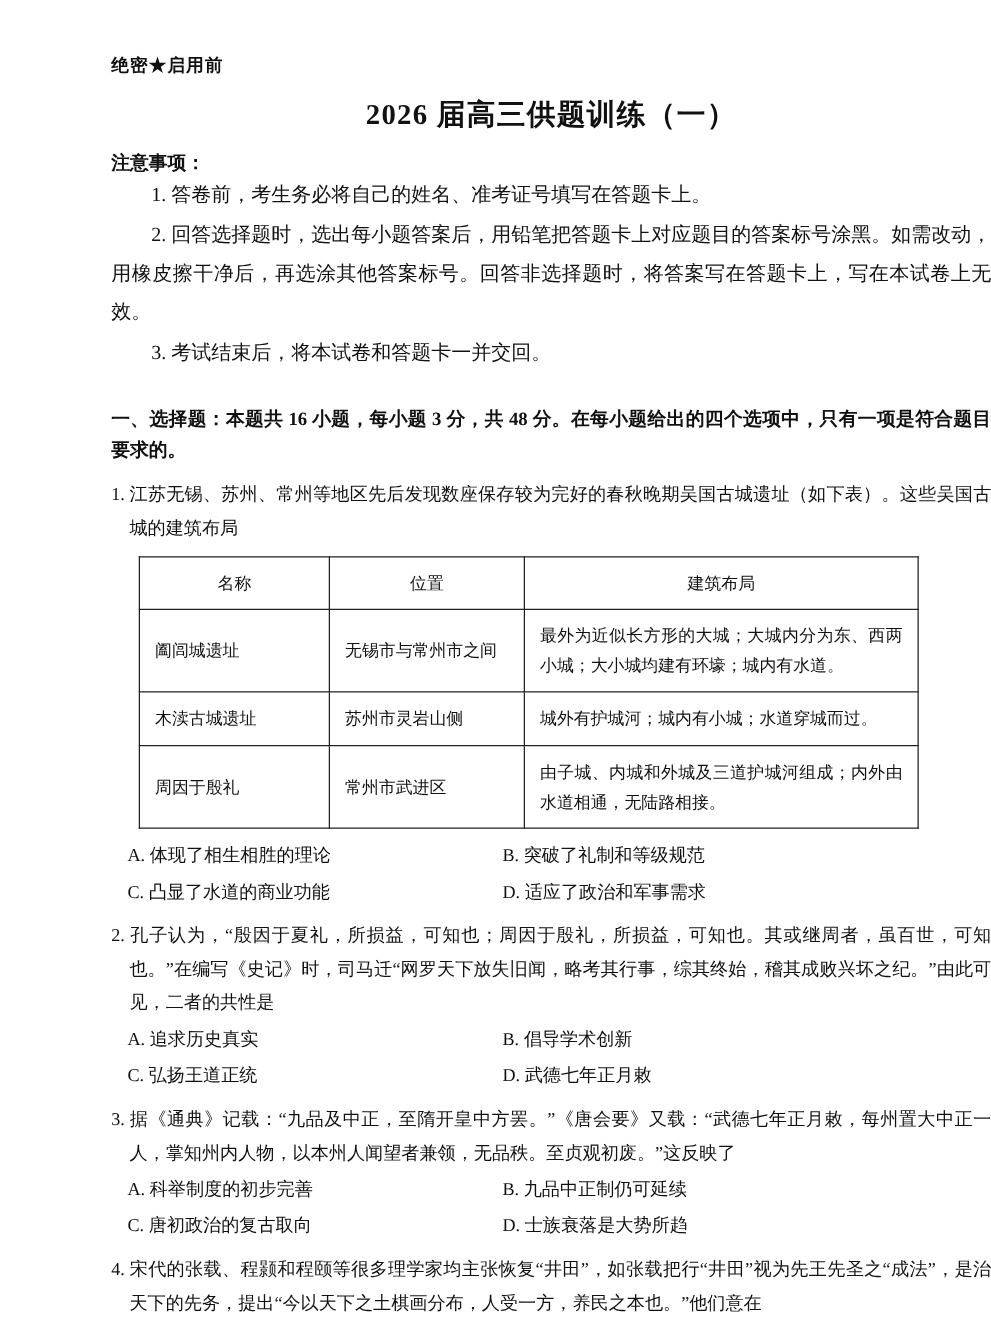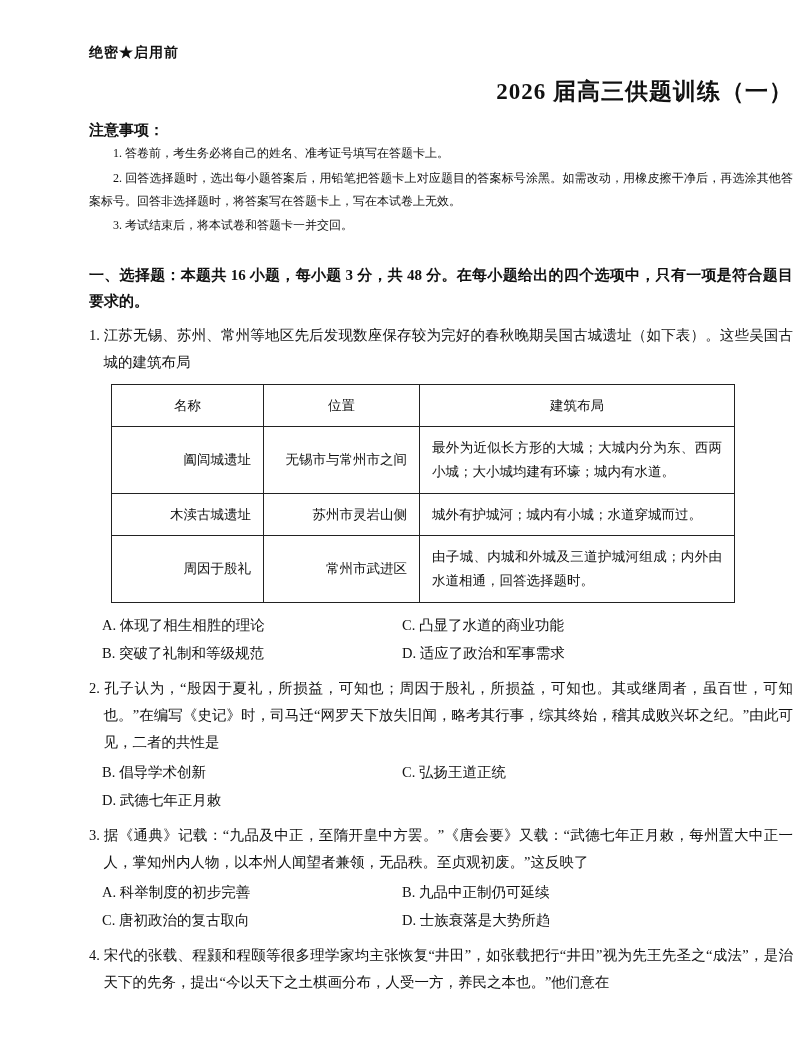--- a/index.html
+++ b/index.html
@@ -17,40 +17,40 @@
     height: 1058px;
     padding: 44px 44px 16px 45px;
     margin-left: 44px;
   }
   .classification {
     font-size: 14px;
     font-weight: bold;
     letter-spacing: 1px;
   }
   .title {
-    text-align: right;
+    text-align: center;
     font-size: 23px;
     font-weight: bold;
     margin-top: 14px;
     letter-spacing: 1px;
   }
   .subtitle {
     text-align: center;
     font-size: 31px;
     font-weight: bold;
     margin-top: 12px;
     letter-spacing: 3px;
   }
   .notice { margin-top: 14px; }
   .notice-heading {
     font-size: 15px;
     font-weight: bold;
   }
   .notice-item {
-    font-size: 12px;
+    font-size: 16px;
     line-height: 1.9;
     text-indent: 2em;
     text-align: justify;
     margin-top: 2px;
   }
   .section-heading {
     font-size: 15px;
     font-weight: bold;
     margin-top: 26px;
     text-align: justify;
@@ -71,21 +71,21 @@
     font-size: 13.5px;
   }
   table.sites th, table.sites td {
     border: 1.5px solid #222222;
     padding: 9px 12px;
     line-height: 1.75;
     font-weight: normal;
     vertical-align: middle;
   }
   table.sites th { text-align: center; }
-  table.sites td.c { text-align: right; }
+  table.sites td.c { text-align: left; }
   table.sites col.col-name { width: 152px; }
   table.sites col.col-loc { width: 156px; }
   table.sites td.layout { text-align: justify; }
   .options {
     display: grid;
     grid-template-columns: 300px 1fr;
     padding-left: 13px;
     margin-top: 2px;
   }
   .options span {
@@ -134,36 +134,37 @@
           <td class="layout">最外为近似长方形的大城；大城内分为东、西两小城；大小城均建有环壕；城内有水道。</td>
         </tr>
         <tr>
           <td class="c">木渎古城遗址</td>
           <td class="c">苏州市灵岩山侧</td>
           <td class="layout">城外有护城河；城内有小城；水道穿城而过。</td>
         </tr>
         <tr>
           <td class="c">周因于殷礼</td>
           <td class="c">常州市武进区</td>
-          <td class="layout">由子城、内城和外城及三道护城河组成；内外由水道相通，回答选择题时。</td>
+          <td class="layout">由子城、内城和外城及三道护城河组成；内外由水道相通，无陆路相接。</td>
         </tr>
       </tbody>
     </table>
 
     <div class="options">
       <span>A. 体现了相生相胜的理论</span>
+      <span>B. 突破了礼制和等级规范</span>
       <span>C. 凸显了水道的商业功能</span>
-      <span>B. 突破了礼制和等级规范</span>
       <span>D. 适应了政治和军事需求</span>
     </div>
   </div>
 
   <div class="question">
     <p class="stem">2. 孔子认为，“殷因于夏礼，所损益，可知也；周因于殷礼，所损益，可知也。其或继周者，虽百世，可知也。”在编写《史记》时，司马迁“网罗天下放失旧闻，略考其行事，综其终始，稽其成败兴坏之纪。”由此可见，二者的共性是</p>
     <div class="options">
+      <span>A. 追求历史真实</span>
       <span>B. 倡导学术创新</span>
       <span>C. 弘扬王道正统</span>
       <span>D. 武德七年正月敕</span>
     </div>
   </div>
 
   <div class="question">
     <p class="stem">3. 据《通典》记载：“九品及中正，至隋开皇中方罢。”《唐会要》又载：“武德七年正月敕，每州置大中正一人，掌知州内人物，以本州人闻望者兼领，无品秩。至贞观初废。”这反映了</p>
     <div class="options">
       <span>A. 科举制度的初步完善</span>

